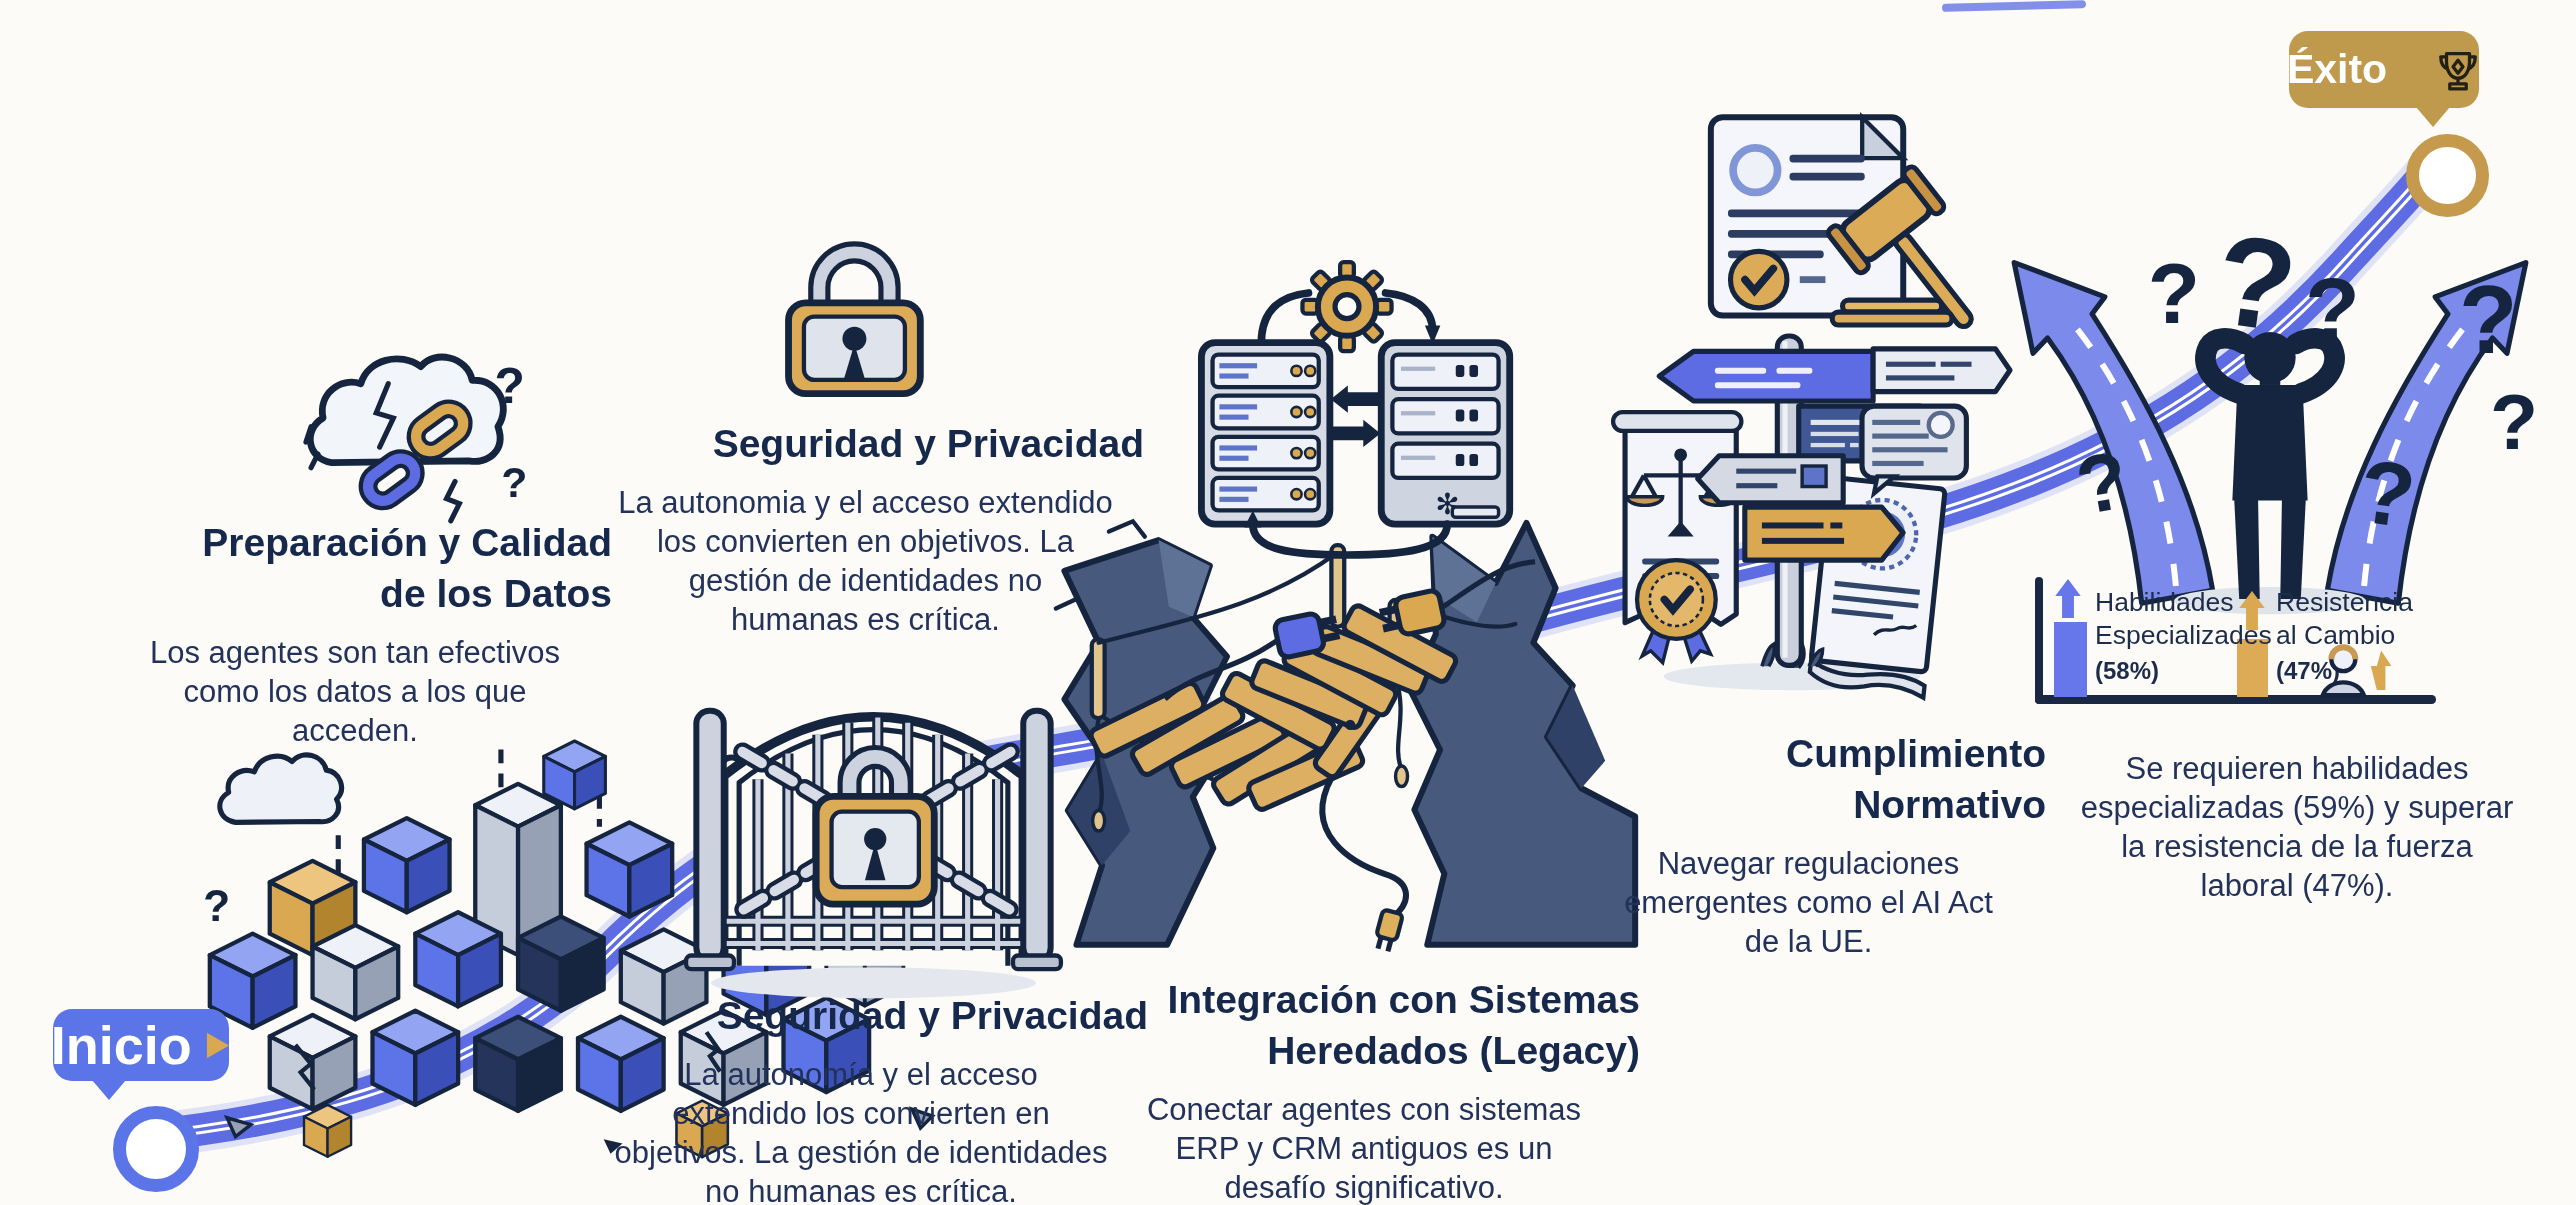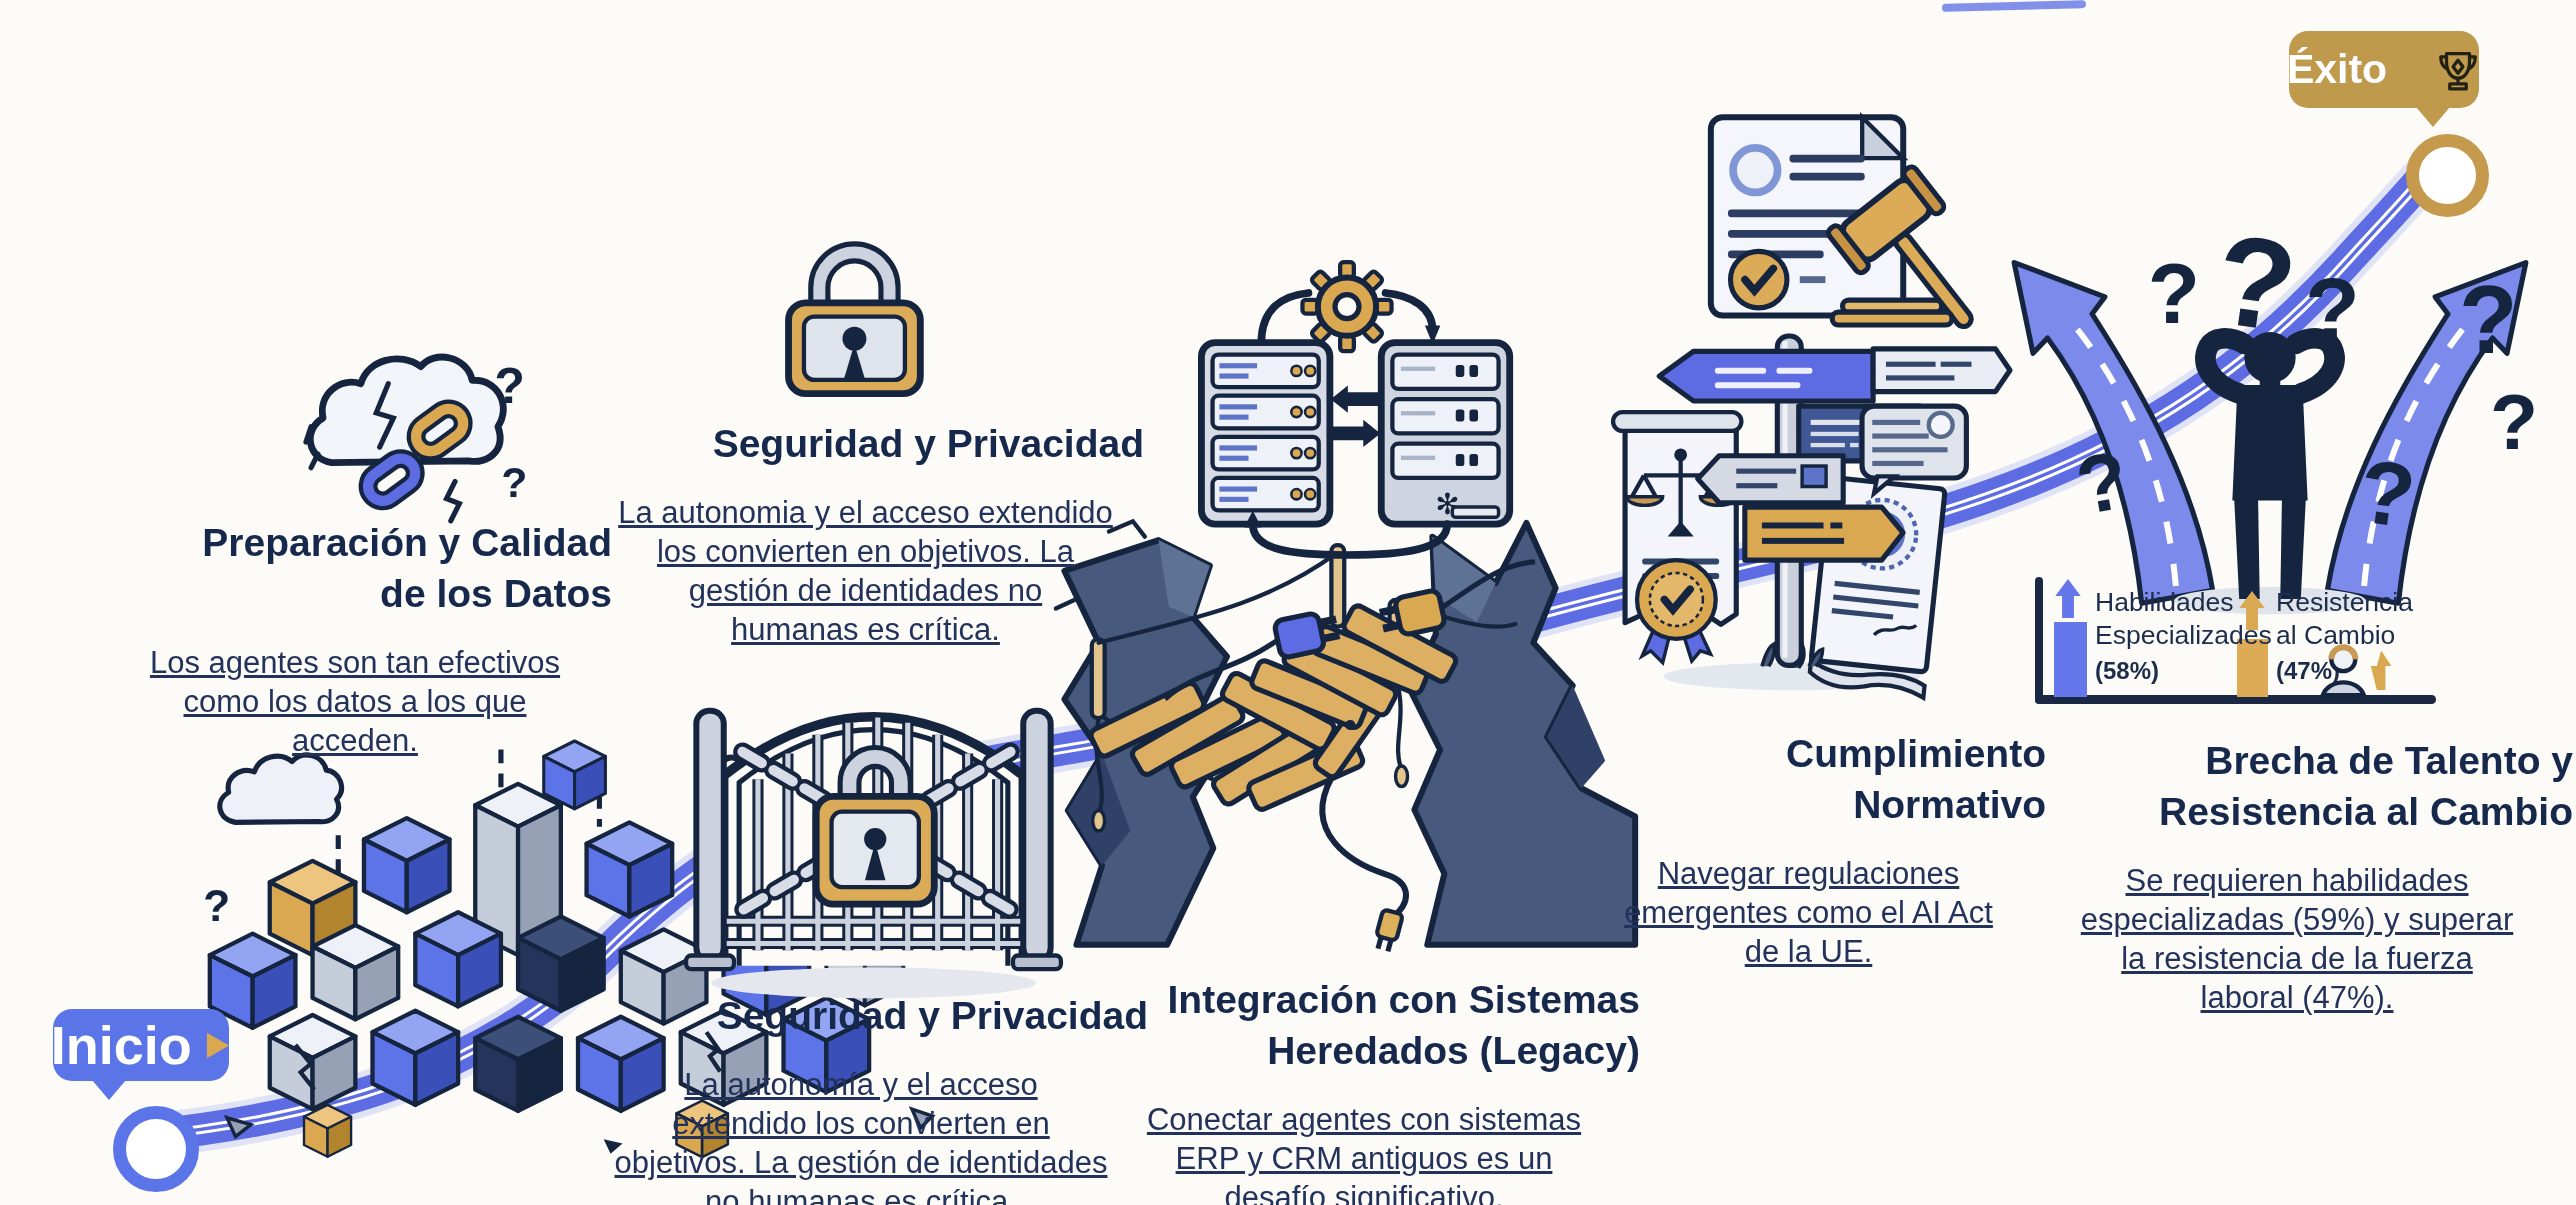--- a/index.html
+++ b/index.html
@@ -2,21 +2,21 @@
 <html style="font-size:13.7px"><head>
 <meta charset="utf-8">
 <style>
   html,body{margin:0;padding:0;background:#fcfbf7;}
   #canvas{position:relative;width:2576px;height:1206px;background:#fcfbf7;overflow:hidden;
           font-family:"Liberation Sans",sans-serif;color:#1b2c50;}
   .abs{position:absolute;}
   svg{display:block;overflow:visible;}
   .station{position:absolute;text-align:center;z-index:3;}
   .title{font-weight:bold;font-size:39px;line-height:51px;color:#16294d;white-space:pre-line;text-align:right;}
-  .desc{margin-top:24px;font-size:31px;line-height:39px;color:#22325a;white-space:pre-line;text-decoration:underline;}
+  .desc{margin-top:14px;font-size:31px;line-height:39px;color:#22325a;white-space:pre-line;}
   .badge{position:absolute;display:flex;align-items:center;justify-content:center;gap:13.7px;
          color:#fff;font-weight:bold;border-radius:19px;z-index:4;}
   .badge-inicio{left:53px;top:1009px;width:176px;height:72px;background:#5b74e8;font-size:54px;}
   .badge-inicio::after{content:"";position:absolute;top:99%;left:39px;border:17px solid transparent;
          border-top:20.6px solid #5b74e8;border-bottom:none;}
   .badge-exito{left:2289px;top:31px;width:190px;height:77px;background:#bf9a4c;font-size:41px;gap:48px;}
   .badge-exito::after{content:"";position:absolute;top:99%;left:127px;border:17px solid transparent;
          border-top:20.6px solid #bf9a4c;border-bottom:none;}
   .ring{position:absolute;border-radius:50%;background:#fff;z-index:3;}
   .ring-inicio{left:113px;top:1106px;width:60px;height:60px;border:13px solid #5b74e8;}
@@ -558,22 +558,20 @@
 
   <div class="station" style="left:1571px;top:728px;width:475px;">
     <div class="title">Cumplimiento
 Normativo</div>
     <div class="desc">Navegar regulaciones
 emergentes como el AI Act
 de la UE.</div>
   </div>
 
   <div class="station" style="left:2021px;top:735px;width:552px;">
-    <div class="title">Brecha de Talento y
-Resistencia al Cambio</div>
     <div class="desc">Se requieren habilidades
 especializadas (59%) y superar
 la resistencia de la fuerza
 laboral (47%).</div>
   </div>
 
 </div>
 
 
 </body></html>

